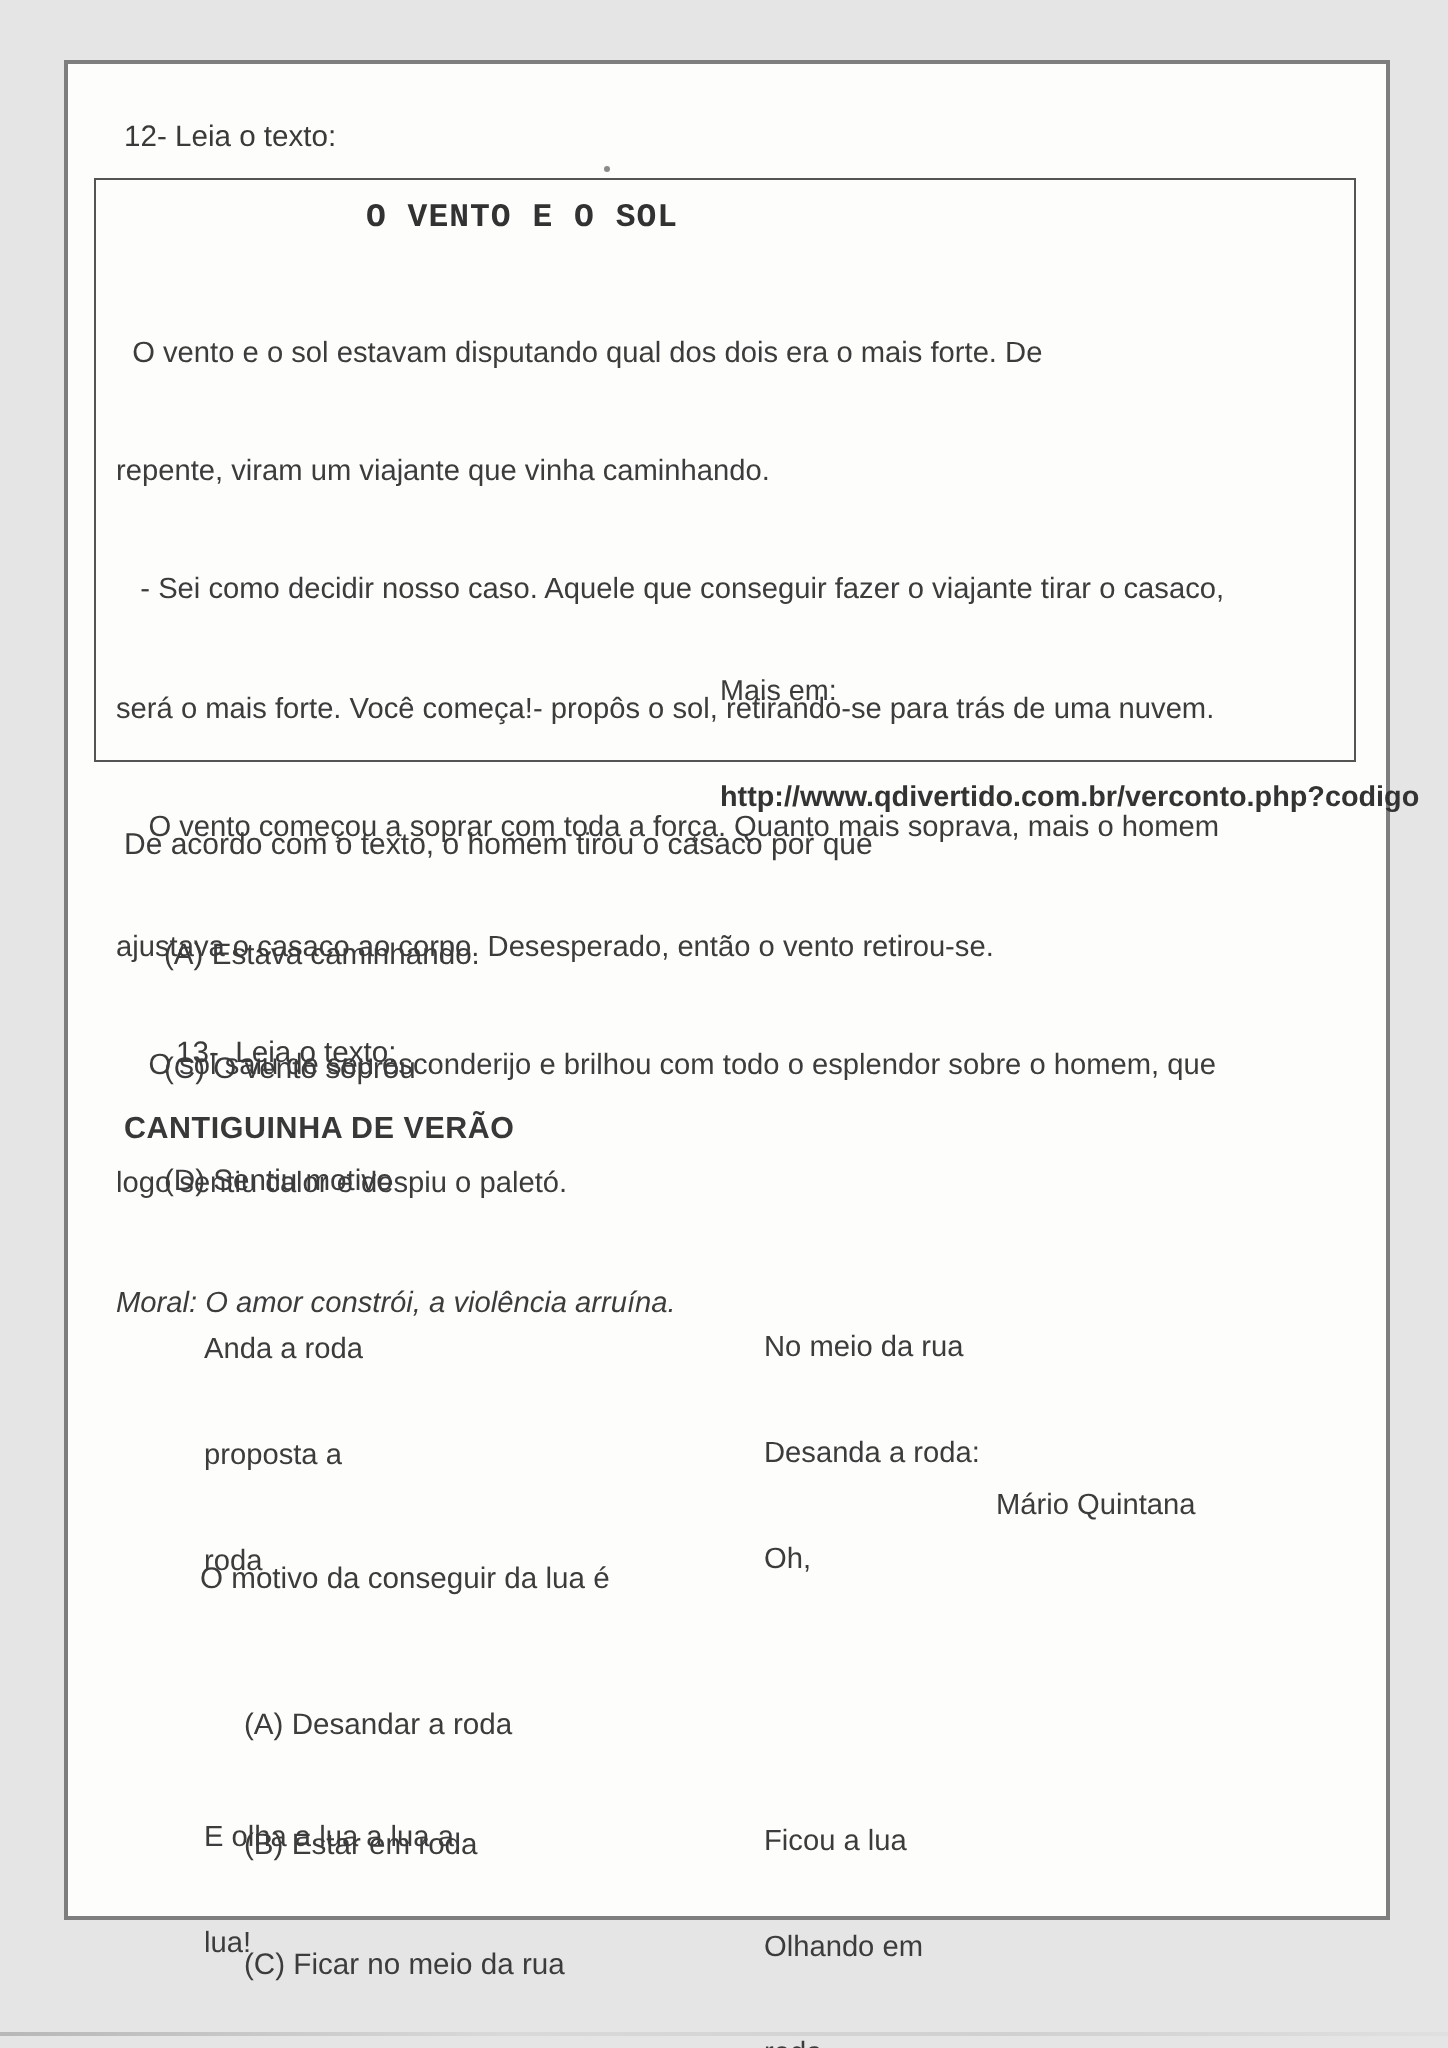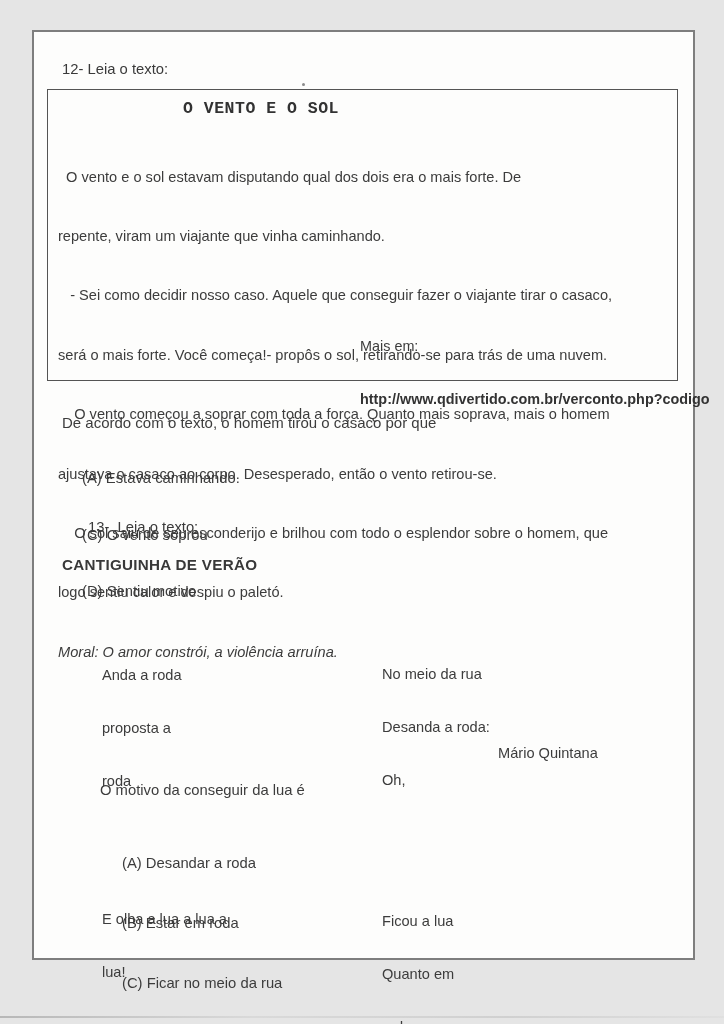--- a/index.html
+++ b/index.html
@@ -185,21 +185,21 @@
   </div>
 
   <div class="poem-col poem-right">
     <div class="stanza stanza-1">
       <div>No meio da rua</div>
       <div>Desanda a roda:</div>
       <div>Oh,</div>
     </div>
     <div class="stanza stanza-2">
       <div>Ficou a lua</div>
-      <div>Quanto em</div>
+      <div>Olhando em</div>
       <div>roda...</div>
     </div>
     
   </div>
 
   <div class="poem-author">Mário Quintana</div>
 
   <div class="q13-question">O motivo da conseguir da lua é</div>
 
   <div class="options q13-options">

